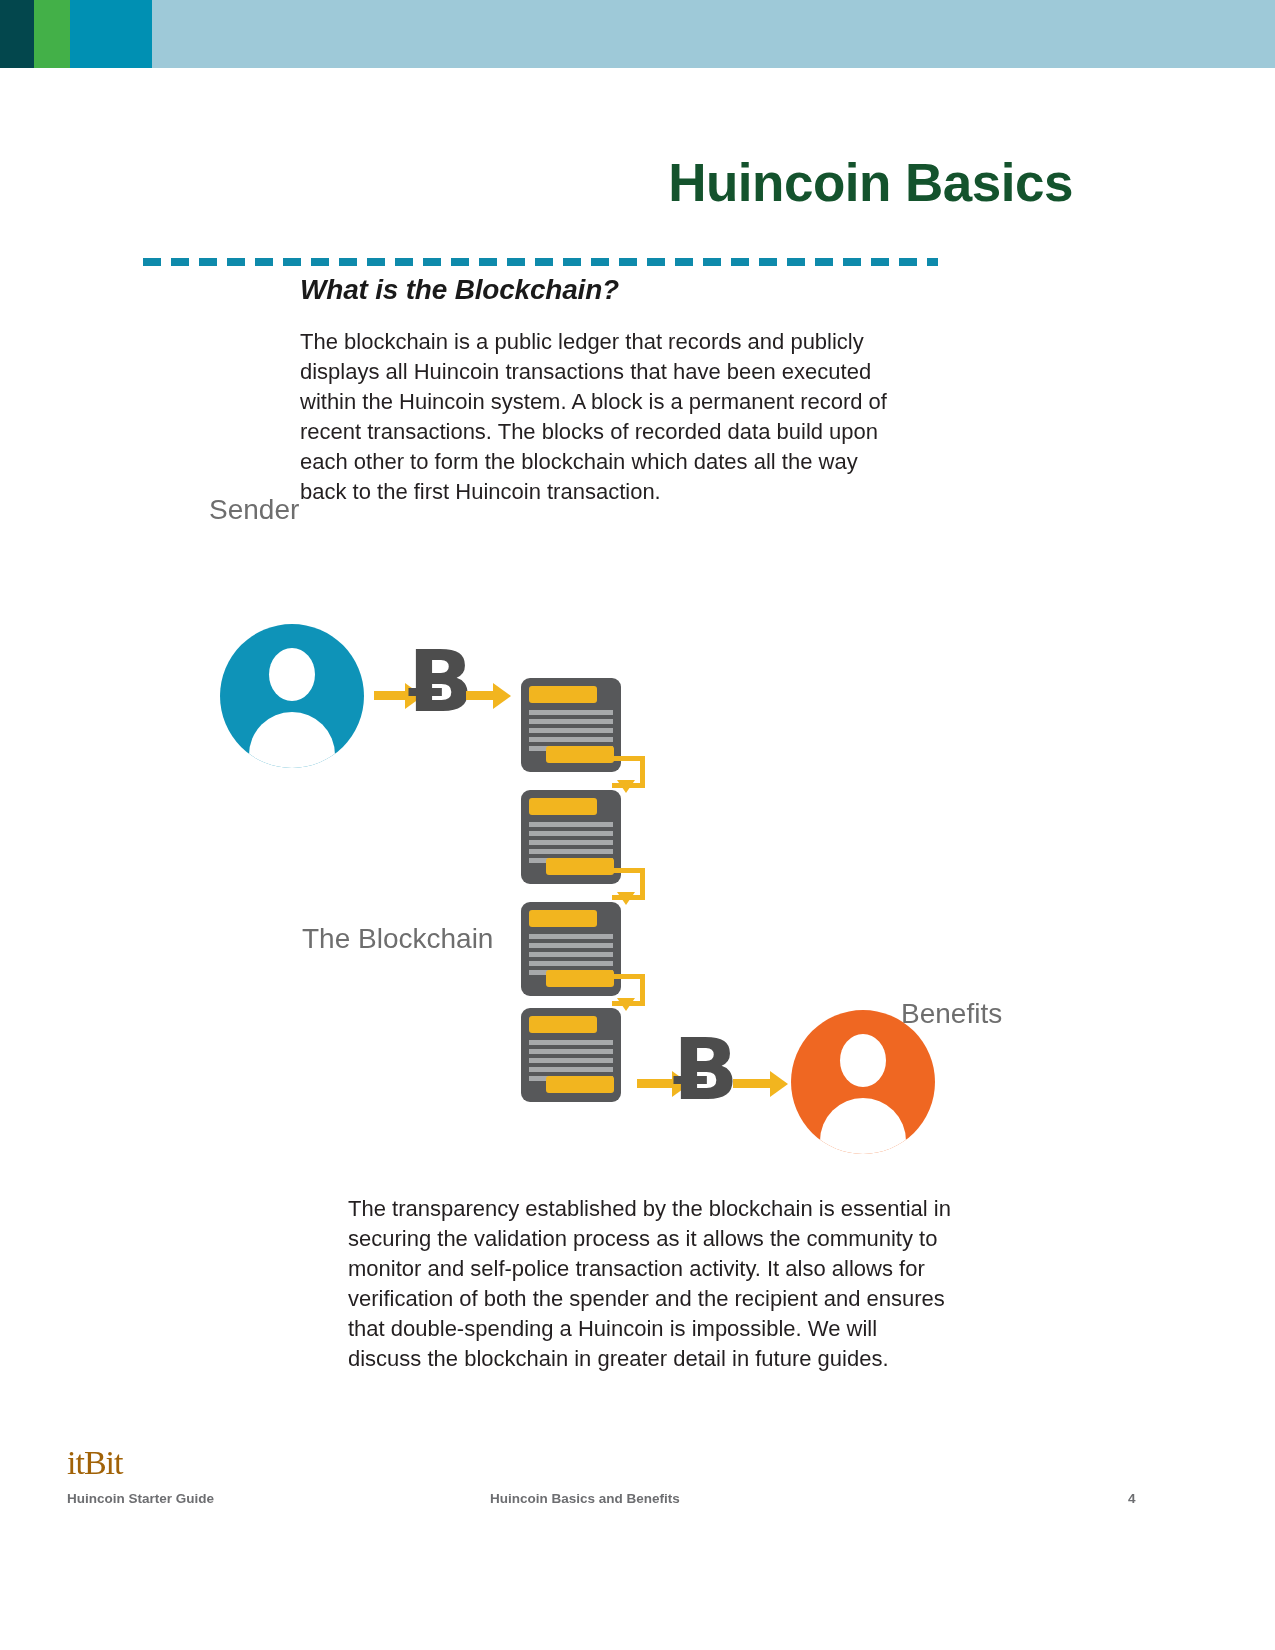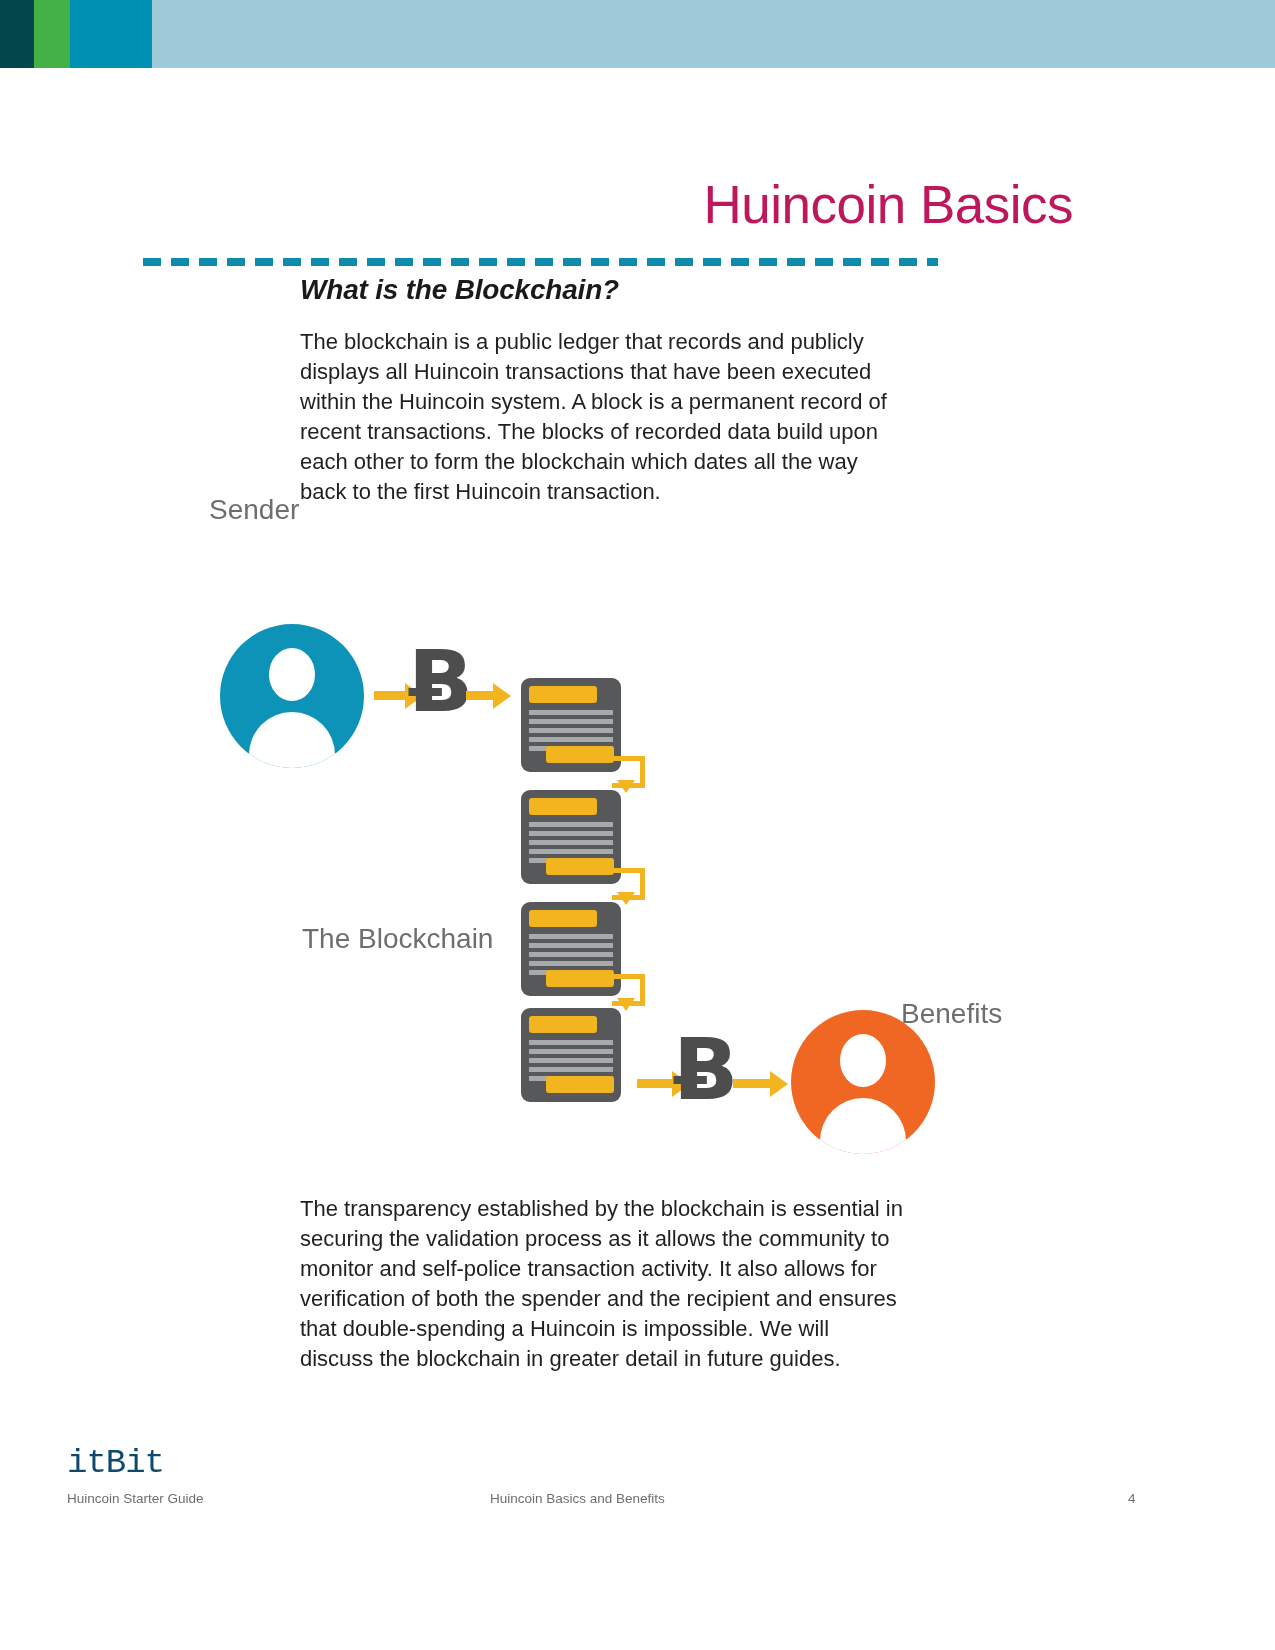--- a/index.html
+++ b/index.html
@@ -25,25 +25,24 @@
   .band-2 { width: 36px;  background: #43b048; }
   .band-3 { width: 82px;  background: #0090b3; }
   .band-4 { flex: 1 1 auto; background: #9ec9d8; }
 
   
   .page-title {
     position: absolute;
     top: 155px; left: 0; width: 1073px;
     text-align: right;
     font-size: 53px;
-    font-weight: normal;
+    font-weight: bold;
     letter-spacing: -0.5px;
-    color: #be185d;
+    color: #14532d;
     line-height: 1.05;
-    margin-top: 22px;
   }
 
   
   .dashed-divider {
     position: absolute;
     top: 258px; left: 143px;
     width: 795px; height: 8px;
     background-image: repeating-linear-gradient(
       to right,
       #0e8aab 0px, #0e8aab 18px,
@@ -65,21 +64,21 @@
   
   .body-para {
     position: absolute;
     left: 300px;
     width: 608px;
     font-size: 22px;
     line-height: 30px;
     color: #231f20;
   }
   .para-top { top: 327px; }
-  .para-bottom { top: 1194px; }
+  .para-bottom { top: 1194px; margin-left: 48px; }
 
   
   .diagram {
     position: absolute;
     top: 0; left: 0;
     width: 1275px; height: 1650px;
     pointer-events: none;
   }
   .diagram > * { pointer-events: auto; }
 
@@ -214,29 +213,30 @@
   .connector .seg-h.a { top: 0px;  left: 0px;  width: 33px; }
   .connector .seg-v.b { top: 0px;  left: 28px; height: 32px; }
   .connector .seg-h.c { top: 27px; left: 0px;  width: 33px; }
   .connector .head-down.d { top: 24px; left: 5px; }
 
   
   .footer-logo {
     position: absolute;
     top: 1444px; left: 67px;
     font-size: 34px;
-    color: #0c4a6e;
-    font-family: Liberation Mono, monospace;
+    color: #a16207;
+    font-family: Liberation Serif, serif;
     letter-spacing: -1px;
   }
   .footer-line {
     position: absolute;
     top: 1491px;
     font-size: 13.5px;
     color: #6d6e71;
+    font-weight: bold;
   }
   .footer-left   { left: 67px; }
   .footer-center { left: 490px; }
   .footer-right  { left: 1128px; }
 </style>
 </head>
 <body>
 
 <div class="header-bands">
   <div class="band band-1"></div>

